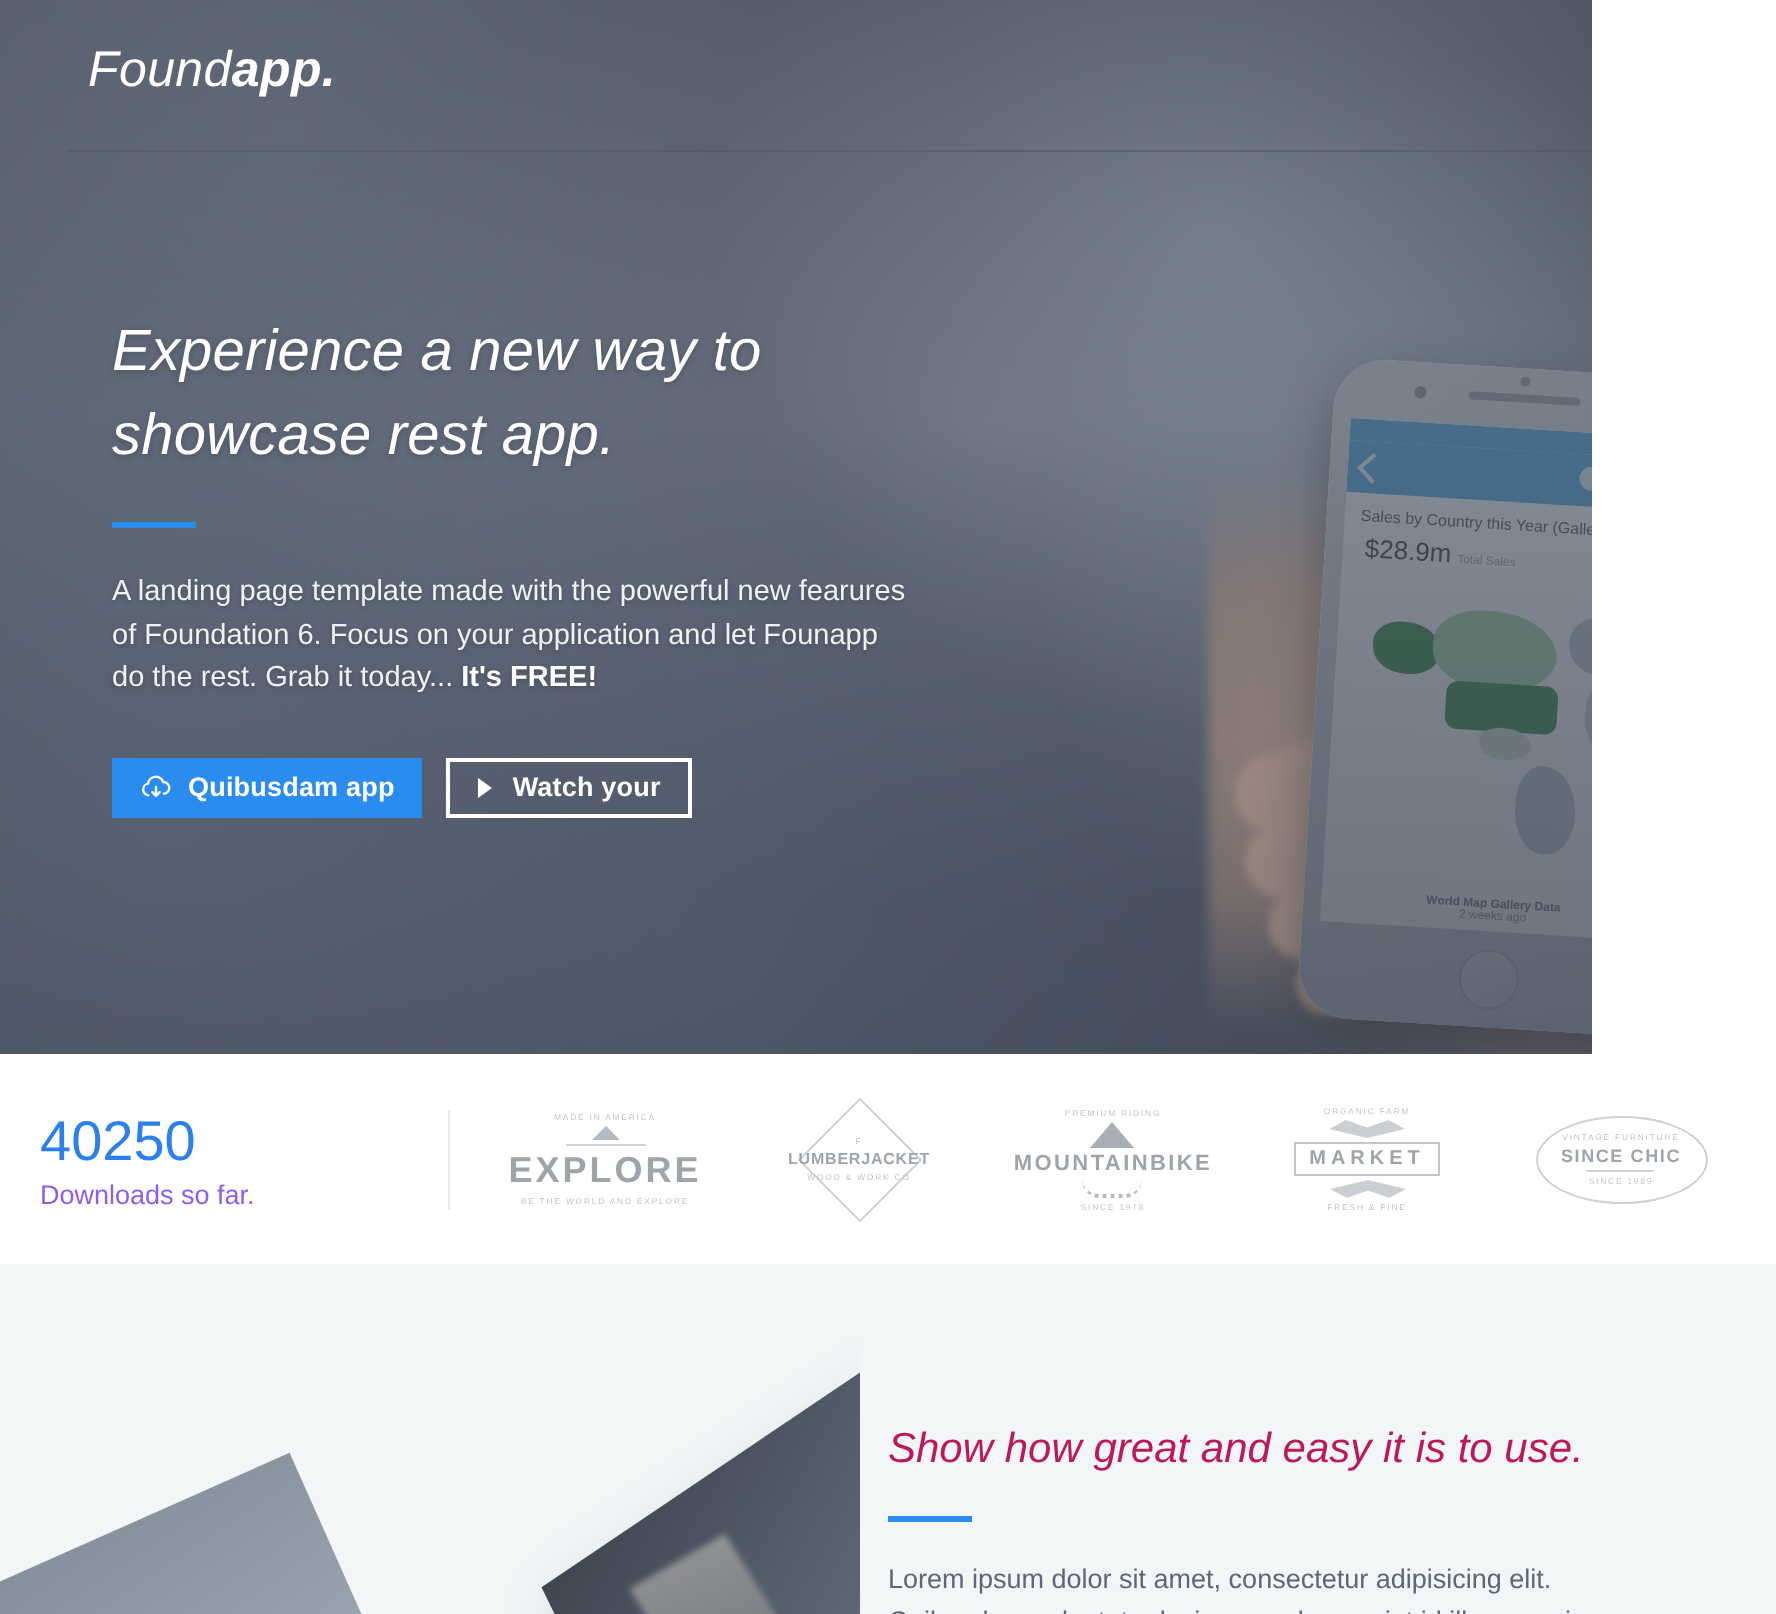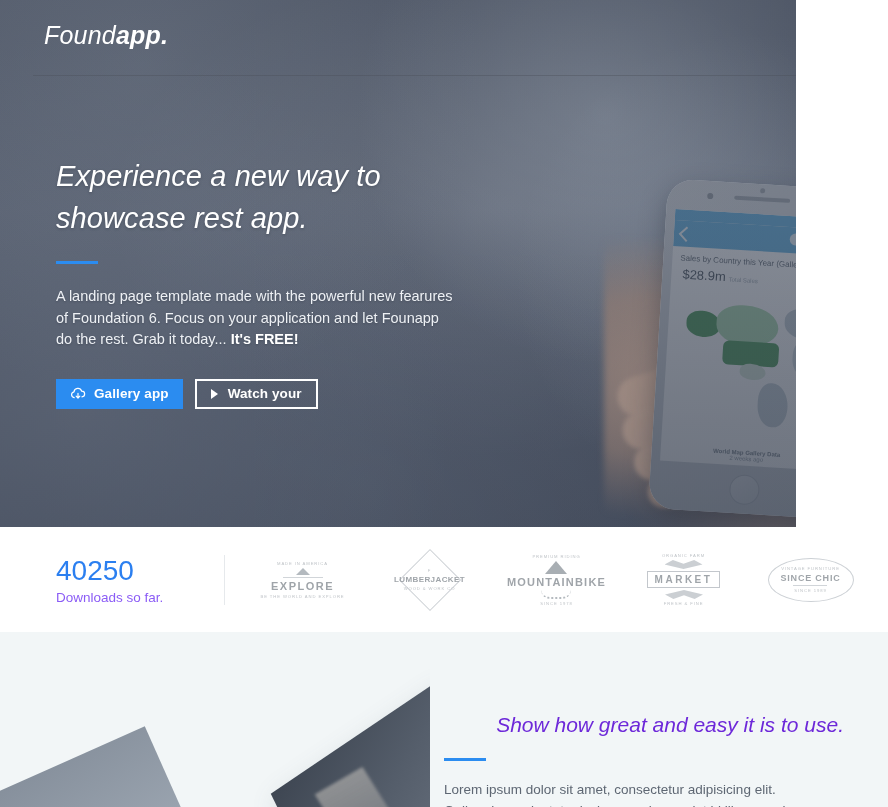--- a/index.html
+++ b/index.html
@@ -169,21 +169,21 @@
     width:0;height:0;border-left:7px solid #fff;
     border-top:5px solid transparent;border-bottom:5px solid transparent;
     margin-right:2px;
   }
 
   
   .stats{
     position:absolute; left:0; top:527px; width:888px; height:105px;
     background:#ffffff; display:flex; align-items:center;
   }
-  .stat-block{ width:224px; padding-left:56px; }
+  .stat-block{ width:224px; padding-left:20px; }
   .stat-num{ font-size:28px; color:#2b7ff0; line-height:34px; font-weight:400; }
   .stat-label{ font-size:13.5px; color:#8b5cf6; margin-top:2px; }
   .stat-divider{ width:1px; height:50px; background:#e6e9ec; }
   .logos{ flex:1; display:flex; align-items:center; justify-content:space-around; padding:0 14px; }
   .client-logo{
     width:104px; height:56px; position:relative;
     display:flex; align-items:center; justify-content:center;
     color:#9aa0a6; opacity:.85;
   }
   .cl-name{ font-size:11px; font-weight:700; letter-spacing:1.2px; color:#8f959b; white-space:nowrap; }
@@ -235,22 +235,22 @@
   }
   .mock-page{
     position:absolute; left:390px; top:168px; width:190px; height:120px;
     background:linear-gradient(170deg,#ffffff,#eef1f4);
     transform:rotate(-30deg);
     box-shadow:0 8px 18px rgba(90,104,120,.18);
   }
 
   .show-copy{ position:absolute; left:444px; top:78px; width:400px; }
   .show-h2{
-    font-size:21px; line-height:30px; color:#6d28d9;
-    font-style:italic; font-weight:400;text-align:right;
+    font-size:21px; line-height:30px; color:#be185d;
+    font-style:italic; font-weight:400;
   }
   .show-bar{ width:42px; height:3px; background:#2b8cf0; margin:18px 0 18px; }
   .show-p{ font-size:13.5px; line-height:21px; color:#5e6773; width:392px; }
 </style>
 </head>
 <body>
 
 <div class="page">
 
   <section class="hero">
@@ -330,21 +330,21 @@
         <span>A landing page template made with the powerful new fearures of Foundation 6. Focus on your application and let Founapp do the rest. Grab it today... </span><b>It's FREE!</b>
       </p>
       <div class="btn-row">
         <a class="btn btn-primary">
           <span class="ico">
             <svg width="16" height="14" viewBox="0 0 20 16" fill="none">
               <path d="M5.2 12.6A3.7 3.7 0 0 1 5 5.3a4.9 4.9 0 0 1 9.5-1 3.6 3.6 0 0 1 .4 7.2" stroke="#fff" stroke-width="1.5" stroke-linecap="round" fill="none"></path>
               <path d="M10 7.2v5.6M7.7 10.6 10 13l2.3-2.4" stroke="#fff" stroke-width="1.5" stroke-linecap="round" stroke-linejoin="round" fill="none"></path>
             </svg>
           </span>
-          <span>Gallery app</span>
+          <span>Quibusdam app</span>
         </a>
         <a class="btn btn-ghost">
           <span class="play-tri"></span>
           <span>Watch your</span>
         </a>
       </div>
     </div>
   </section>
 
   <section class="stats">
@@ -354,21 +354,21 @@
     </div>
     <div class="stat-divider"></div>
 
     <div class="logos">
 
       <div class="client-logo">
         <div class="cl-stack">
           <div class="cl-sub">MADE IN AMERICA</div>
           <div class="mtn-sm" style="border-bottom-width:7px"></div>
           <div class="rule-sm" style="width:40px"></div>
-          <div class="cl-name" style="font-size:11px;letter-spacing:1.5px">EXPLORE</div>
+          <div class="cl-name" style="font-size:18px;letter-spacing:1.5px">EXPLORE</div>
           <div class="cl-sub">BE THE WORLD AND EXPLORE</div>
         </div>
       </div>
 
       <div class="client-logo">
         <div class="diamond"></div>
         <div class="cl-stack" style="position:relative;z-index:2">
           <div class="cl-sub">F</div>
           <div class="cl-name" style="font-size:8px;letter-spacing:.4px">LUMBERJACKET</div>
           <div class="cl-sub">WOOD &amp; WORK CO</div>

